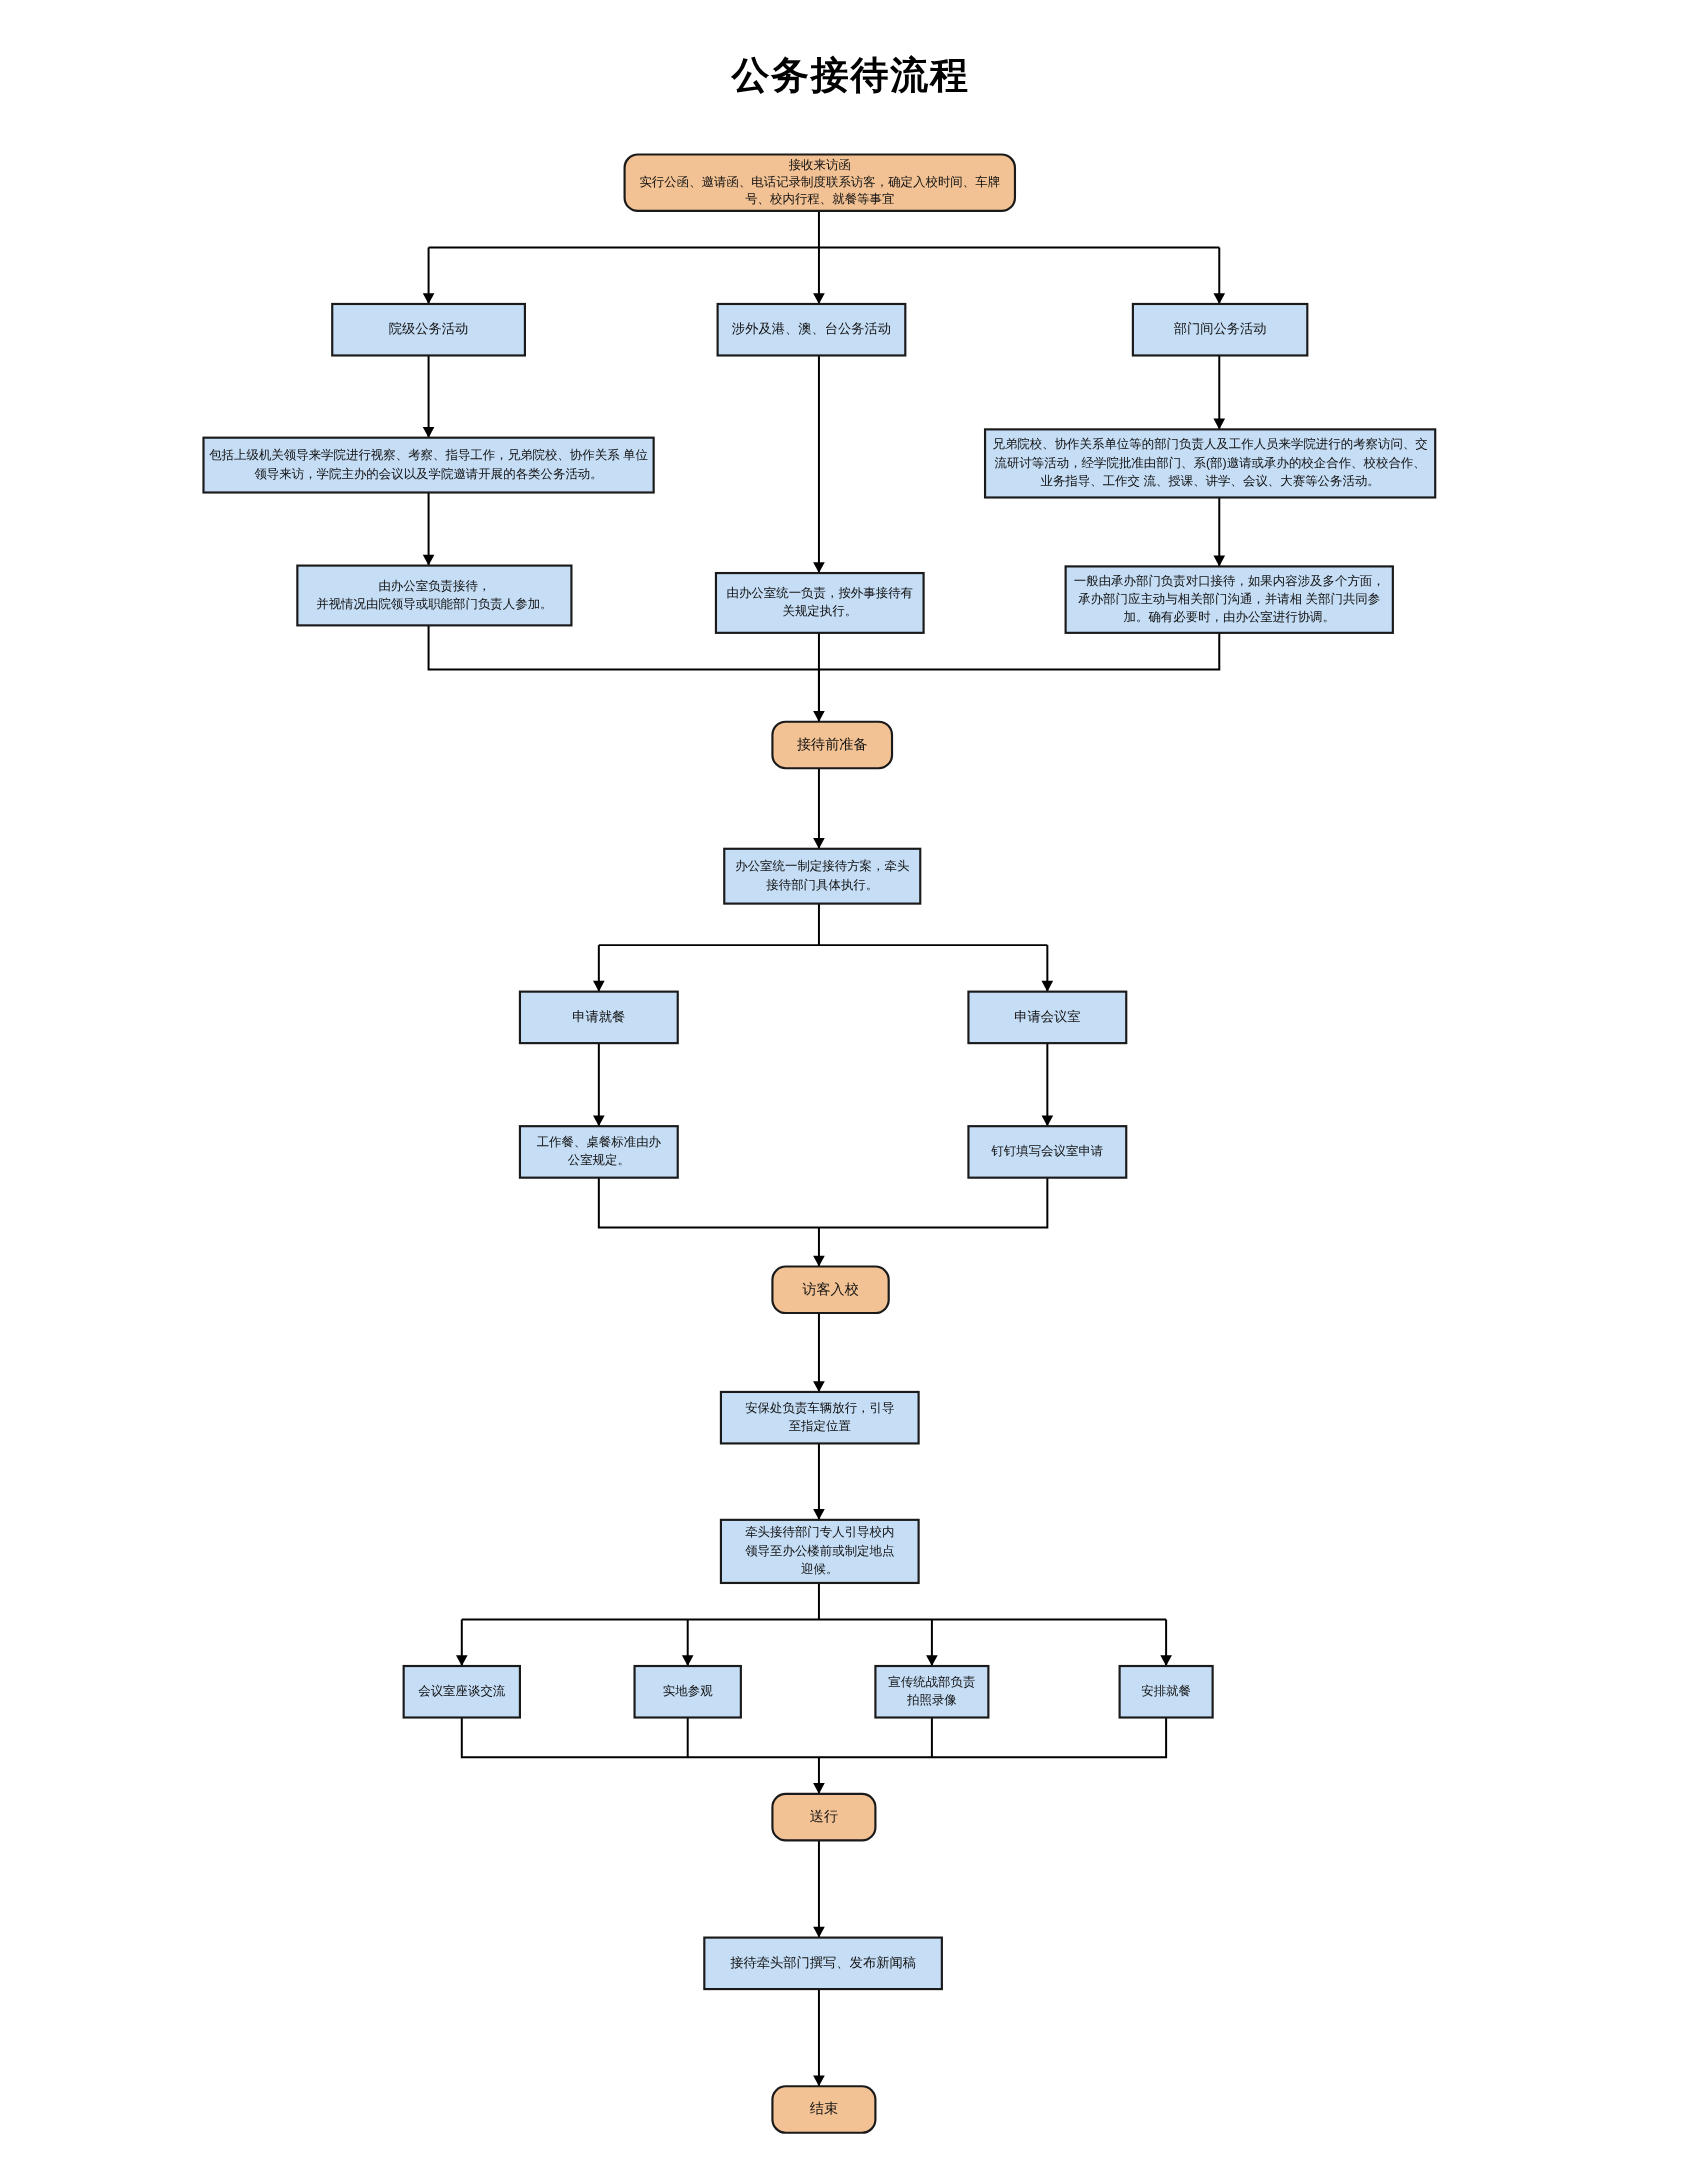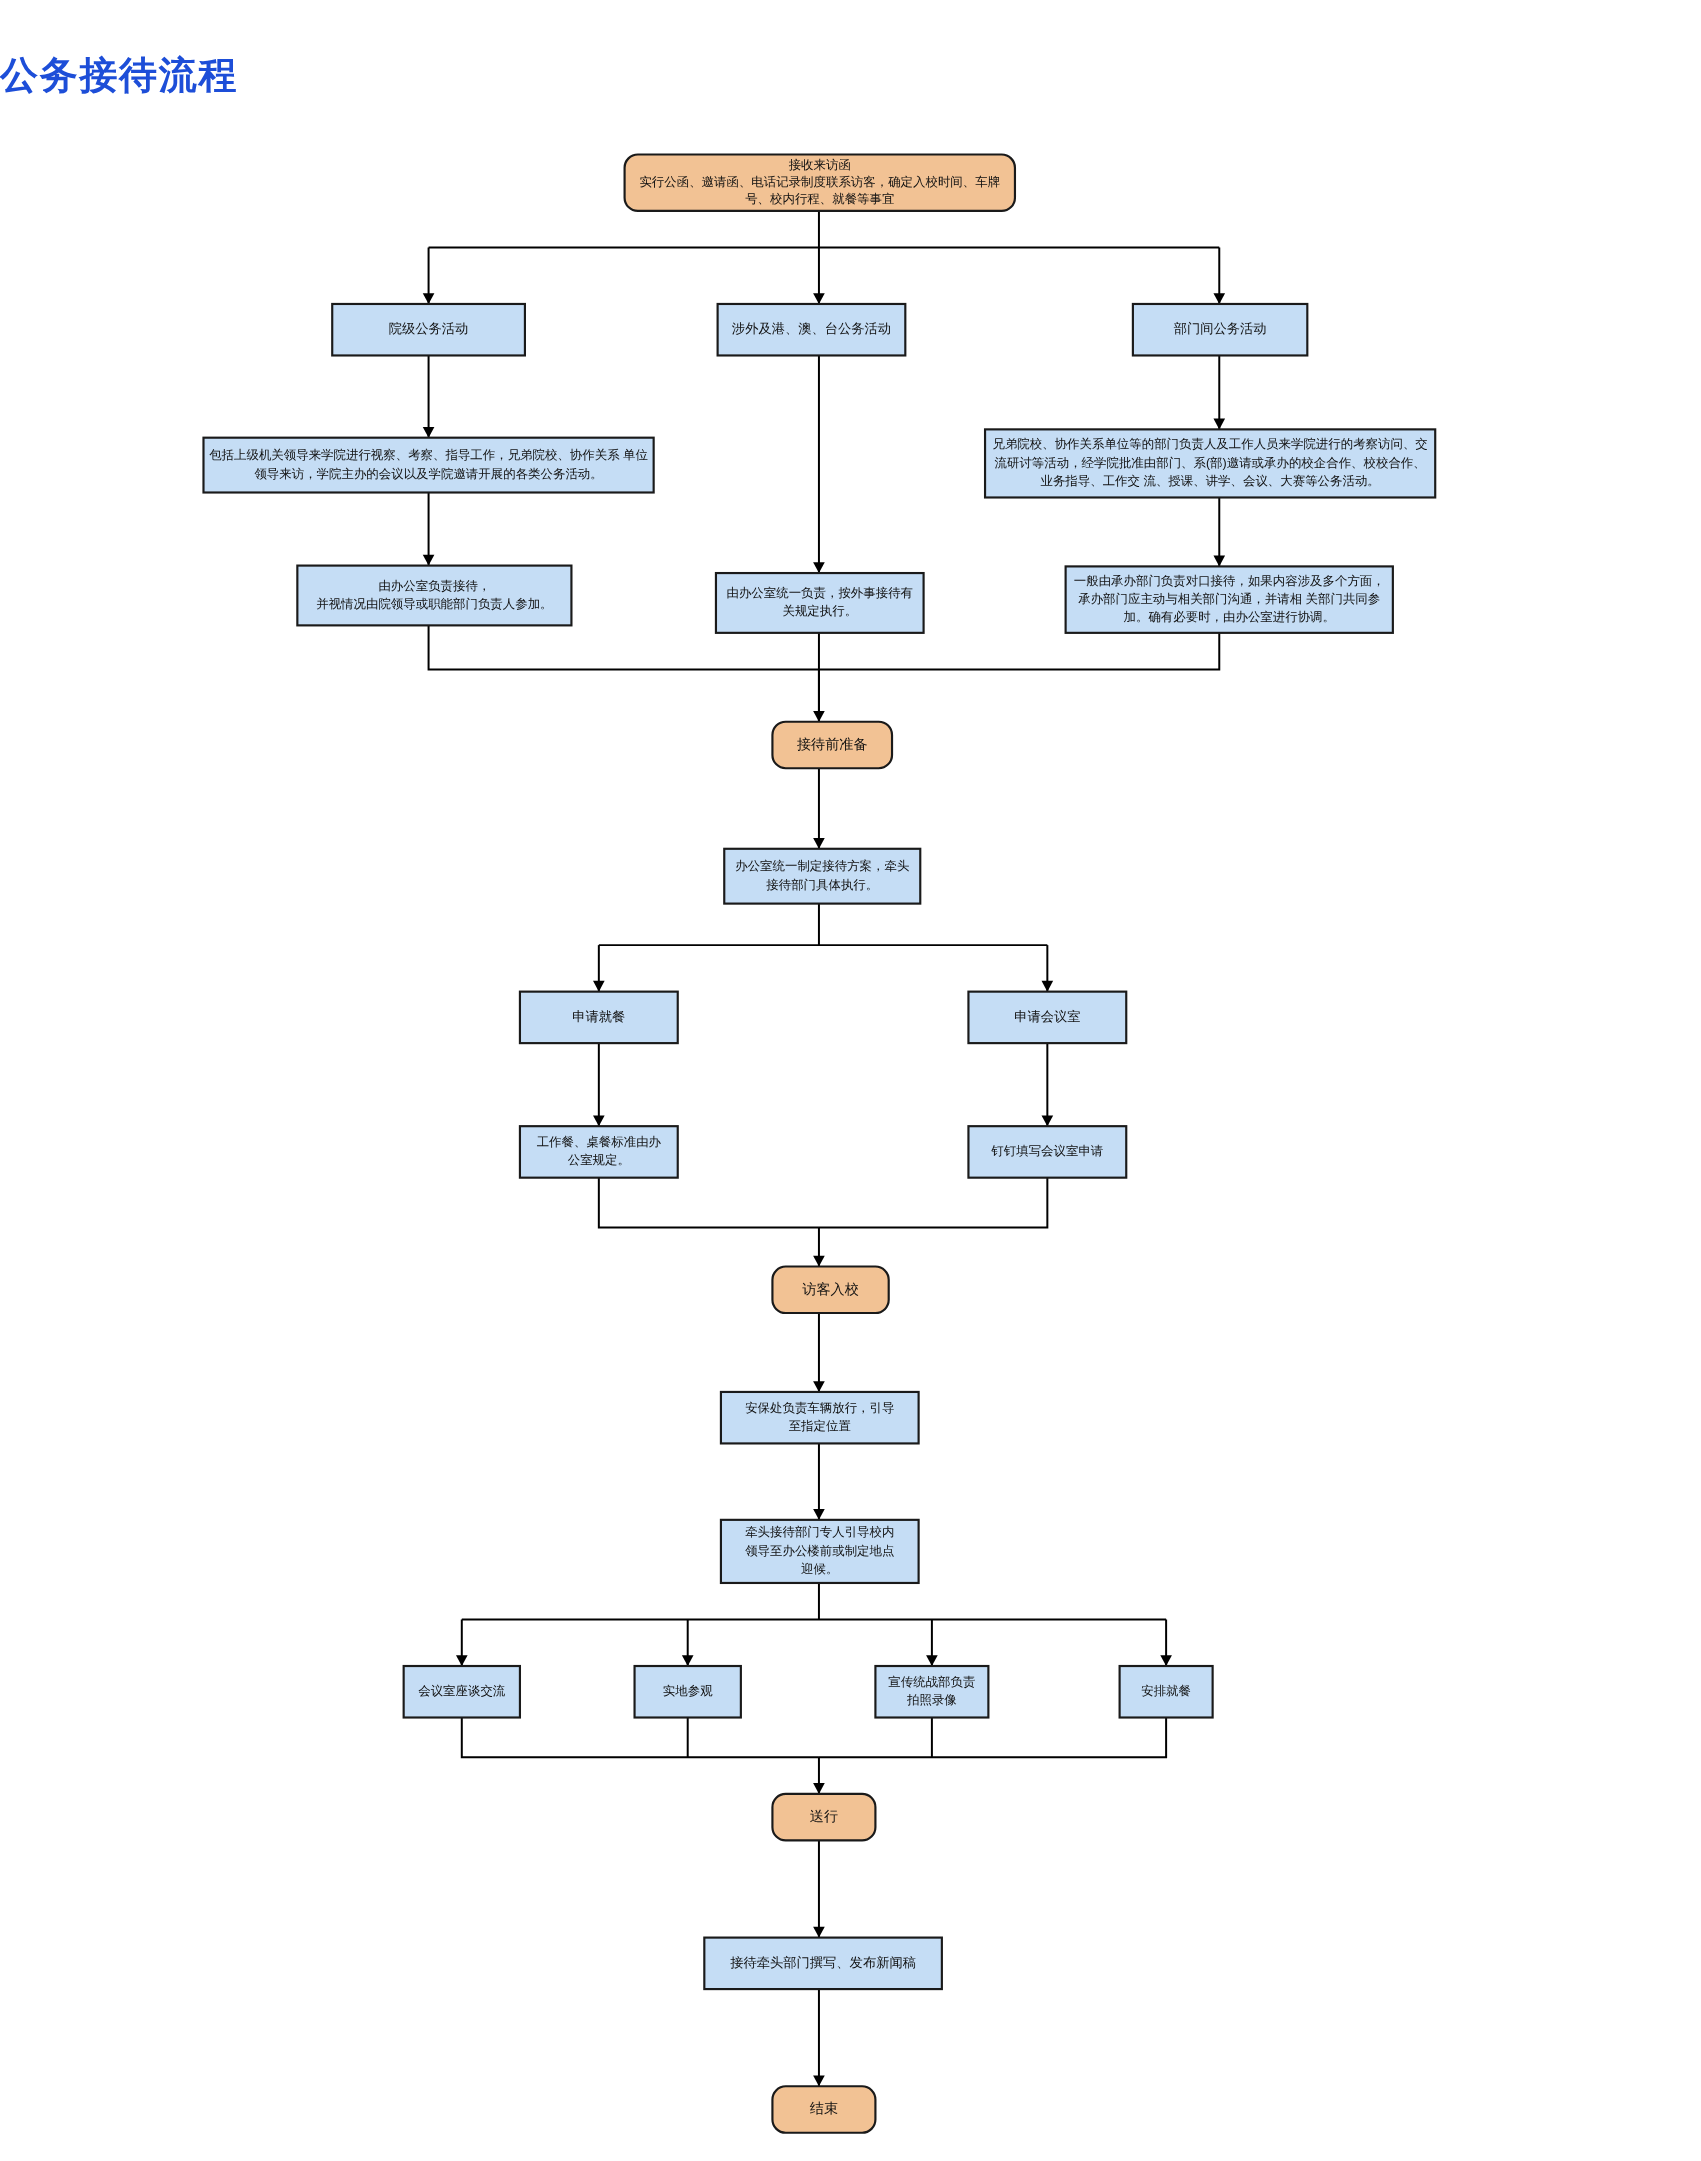--- a/index.html
+++ b/index.html
@@ -16,24 +16,25 @@
   #chart-root {
     position: relative;
     width: 1701px;
     height: 2161px;
   }
   #flow-title {
     position: absolute;
     left: 0;
     top: 50px;
     width: 1701px;
+    text-align: center;
     font-family: "Liberation Serif", "DejaVu Serif", serif;
     font-weight: bold;
     font-size: 38px;
-    color: #1d4ed8;
+    color: #000000;
     letter-spacing: 1.7px;
   }
   svg#flow-svg {
     position: absolute;
     left: 0;
     top: 0;
     width: 1701px;
     height: 2161px;
   }
   .conn {

